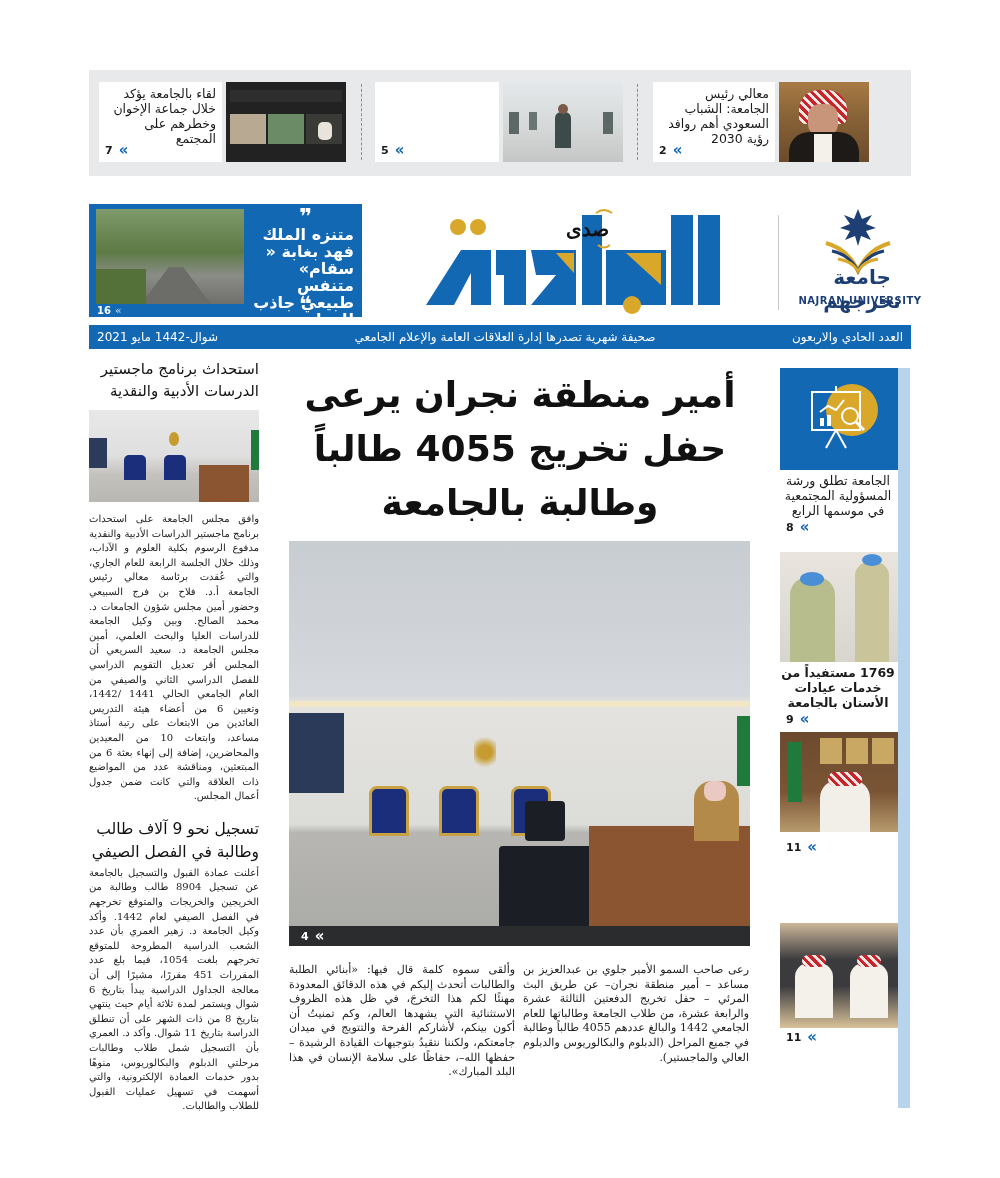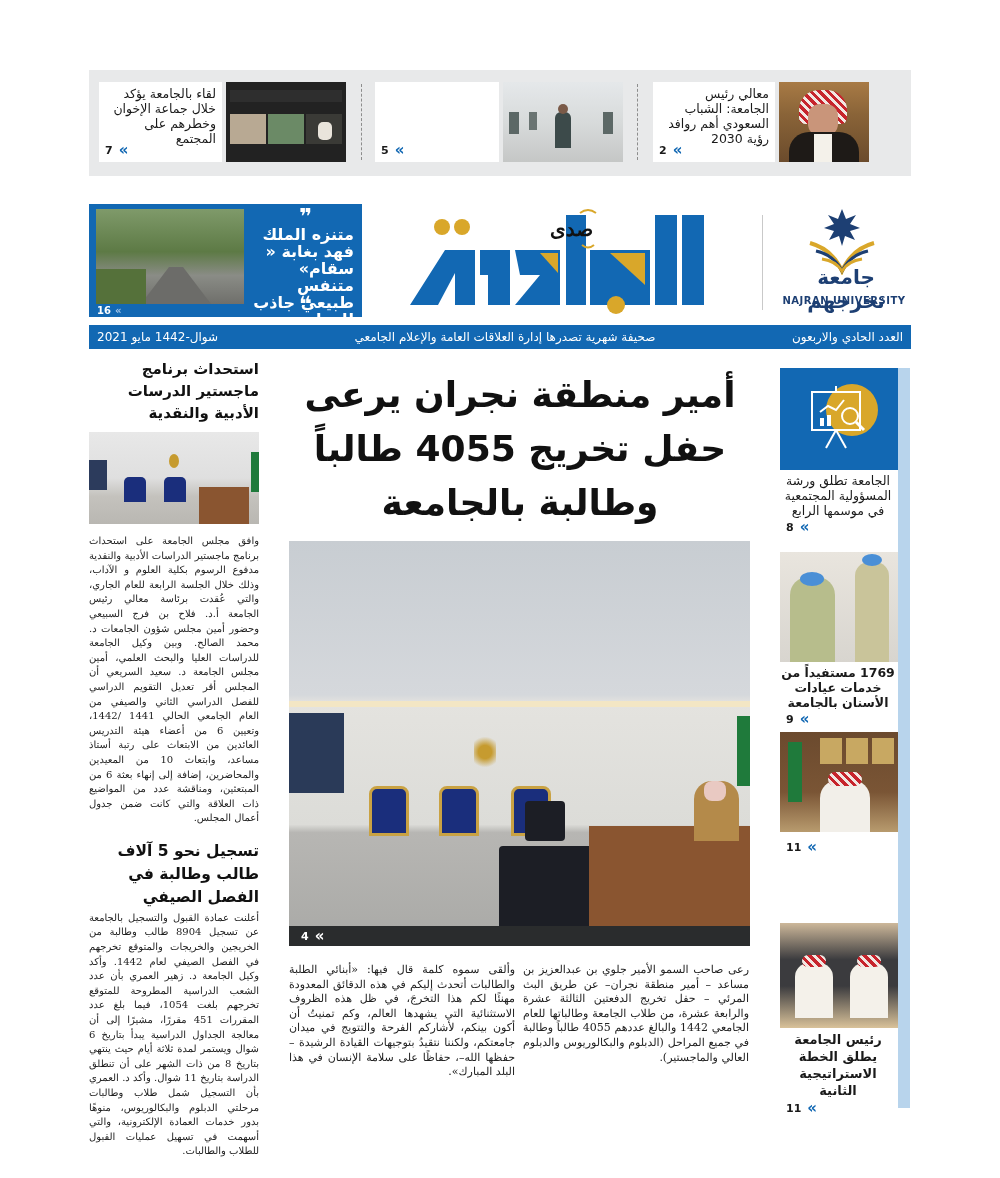--- a/index.html
+++ b/index.html
@@ -10,33 +10,33 @@
   .teaser{position:absolute;top:12px;height:80px;background:#fff}
   .teaser .t-text{position:absolute;right:6px;top:4px;font-size:12.5px;line-height:15px;text-align:right;direction:rtl;color:#1a1a1a}
   .teaser .t-page{position:absolute;left:6px;bottom:4px;font-size:11px;font-weight:bold;direction:ltr;display:flex;align-items:center;gap:6px}
   .chev{color:#1268b3;font-weight:bold;font-size:15px;line-height:1}
   .vsep{position:absolute;top:14px;width:0;height:76px;border-left:1px dashed #8d8d8d}
   .photo{position:absolute;overflow:hidden}
   
   .quote-box{left:89px;top:204px;width:273px;height:113px;background:#1268b3}
   .quote-text{position:absolute;right:8px;top:22px;width:110px;color:#fff;font-weight:bold;font-size:16px;line-height:17px;text-align:right;direction:rtl}
   .quote-mark{position:absolute;right:50px;color:#fff;font-weight:bold;font-size:22px;line-height:1}
-  .logo-wrap{left:400px;top:205px;width:510px;height:110px}
+  .logo-wrap{left:416px;top:205px;width:510px;height:110px}
   .info-bar{left:89px;top:325px;width:822px;height:24px;background:#1268b3;color:#fff;font-size:12px;display:flex;align-items:center;justify-content:space-between;padding:0 8px;direction:rtl}
   
   .headline{left:285px;top:368px;width:470px;text-align:center;font-weight:bold;font-size:36px;line-height:54px;direction:rtl;color:#111}
   
   .sidebar{left:780px;top:368px;width:130px;height:740px}
   .sb-strip{position:absolute;right:0;top:0;width:12px;height:740px;background:#b8d4ec}
   .sb-item{position:absolute;left:0;width:118px}
   .sb-text{font-size:12.5px;line-height:15px;text-align:center;direction:rtl;padding:3px 2px 0 0;color:#1a1a1a}
   .sb-page{font-size:11px;font-weight:bold;display:flex;gap:6px;align-items:center;padding-left:6px;margin-top:2px}
   
   .lcol{left:89px;top:358px;width:170px}
-  .l-head{font-weight:bold;font-size:15px;line-height:22px;text-align:right;direction:rtl;color:#111}
+  .l-head{font-weight:normal;font-size:15px;line-height:22px;text-align:right;direction:rtl;color:#111}
   .body-text{font-size:10px;line-height:14.6px;text-align:justify;text-align-last:right;direction:rtl;color:#222;font-family:"DejaVu Serif",serif}
   
   .main-photo{left:289px;top:541px;width:461px;height:405px}
   .cap-bar{left:289px;top:926px;width:461px;height:20px;background:#2a2c2d;color:#fff;font-size:11px;font-weight:bold;display:flex;align-items:center;gap:6px;padding-left:12px}
   .col-text{position:absolute;width:226px}
 </style>
 </head>
 <body>
 
 <div class="abs teaser-strip">
@@ -175,21 +175,21 @@
   <div class="l-head">استحداث برنامج ماجستير الدرسات الأدبية والنقدية</div>
   <div class="photo" style="position:relative;margin-top:8px;width:170px;height:92px;background:linear-gradient(180deg,#e8e8e8 0%,#dfdfdf 50%,#c4c2bd 70%,#b9b7b2 100%)">
     <div style="position:absolute;left:0;top:28px;width:18px;height:30px;background:#2c3b5c"></div>
     <div style="position:absolute;left:35px;top:45px;width:22px;height:25px;background:#1a2e7c;border-radius:5px 5px 0 0"></div>
     <div style="position:absolute;left:75px;top:45px;width:22px;height:25px;background:#1a2e7c;border-radius:5px 5px 0 0"></div>
     <div style="position:absolute;left:110px;top:55px;width:50px;height:37px;background:#8a5530"></div>
     <div style="position:absolute;left:80px;top:22px;width:10px;height:14px;background:#c69b2f;border-radius:50%"></div>
     <div style="position:absolute;left:162px;top:20px;width:8px;height:40px;background:#1f7a3b"></div>
   </div>
   <div class="body-text" style="margin-top:10px">وافق مجلس الجامعة على استحداث برنامج ماجستير الدراسات الأدبية والنقدية مدفوع الرسوم بكلية العلوم و الآداب، وذلك خلال الجلسة الرابعة للعام الجاري، والتي عُقدت برئاسة معالي رئيس الجامعة أ.د. فلاح بن فرج السبيعي وحضور أمين مجلس شؤون الجامعات د. محمد الصالح. وبين وكيل الجامعة للدراسات العليا والبحث العلمي، أمين مجلس الجامعة د. سعيد السريعي أن المجلس أقر تعديل التقويم الدراسي للفصل الدراسي الثاني والصيفي من العام الجامعي الحالي 1441 /1442، وتعيين 6 من أعضاء هيئة التدريس العائدين من الابتعاث على رتبة أستاذ مساعد، وابتعاث 10 من المعيدين والمحاضرين، إضافة إلى إنهاء بعثة 6 من المبتعثين، ومناقشة عدد من المواضيع ذات العلاقة والتي كانت ضمن جدول أعمال المجلس.</div>
-  <div class="l-head" style="margin-top:14px;font-size:15.5px;line-height:23px">تسجيل نحو 5 آلاف طالب وطالبة في الفصل الصيفي</div>
+  <div class="l-head" style="margin-top:14px;font-size:15.5px;line-height:23px">تسجيل نحو 9 آلاف طالب وطالبة في الفصل الصيفي</div>
   <div class="body-text" style="margin-top:2px">أعلنت عمادة القبول والتسجيل بالجامعة عن تسجيل 8904 طالب وطالبة من الخريجين والخريجات والمتوقع تخرجهم في الفصل الصيفي لعام 1442. وأكد وكيل الجامعة د. زهير العمري بأن عدد الشعب الدراسية المطروحة للمتوقع تخرجهم بلغت 1054، فيما بلغ عدد المقررات 451 مقررًا، مشيرًا إلى أن معالجة الجداول الدراسية يبدأ بتاريخ 6 شوال ويستمر لمدة ثلاثة أيام حيث ينتهي بتاريخ 8 من ذات الشهر على أن تنطلق الدراسة بتاريخ 11 شوال. وأكد د. العمري بأن التسجيل شمل طلاب وطالبات مرحلتي الدبلوم والبكالوريوس، منوهًا بدور خدمات العمادة الإلكترونية، والتي أسهمت في تسهيل عمليات القبول للطلاب والطالبات.</div>
 </div>
 
 <div class="abs sidebar">
   <div class="sb-strip"></div>
 
   <div class="sb-item" style="top:0">
     <div style="width:118px;height:102px;background:#1268b3;position:relative;overflow:hidden">
       <svg width="118" height="102" viewBox="0 0 118 102">
         <circle cx="72" cy="42" r="26" fill="#d9a72a"></circle>
@@ -240,19 +240,18 @@
       </div>
   </div>
 
   <div class="sb-item" style="top:555px">
     <div class="photo" style="position:relative;width:118px;height:105px;background:linear-gradient(180deg,#cdb89a 0%,#3b3b3e 35%,#3b3b3e 60%,#d9c29a 100%)">
       <div style="position:absolute;left:15px;top:40px;width:38px;height:55px;background:#f4f1ea;border-radius:14px 14px 0 0"></div>
       <div style="position:absolute;left:70px;top:40px;width:38px;height:55px;background:#f4f1ea;border-radius:14px 14px 0 0"></div>
       <div style="position:absolute;left:22px;top:32px;width:24px;height:12px;background:repeating-linear-gradient(45deg,#c7242c 0 3px,#f1e7e2 3px 6px);border-radius:6px"></div>
       <div style="position:absolute;left:77px;top:32px;width:24px;height:12px;background:repeating-linear-gradient(45deg,#c7242c 0 3px,#f1e7e2 3px 6px);border-radius:6px"></div>
     </div>
-    <div class="sb-text" style="font-weight:bold;font-size:13px;line-height:17px">رئيس الجامعة يطلق الخطة الاستراتيجية الثانية</div>
     <div class="sb-page">
         <span>11</span>
         <span class="chev">«</span>
       </div>
   </div>
 </div>
 
 </body></html>

